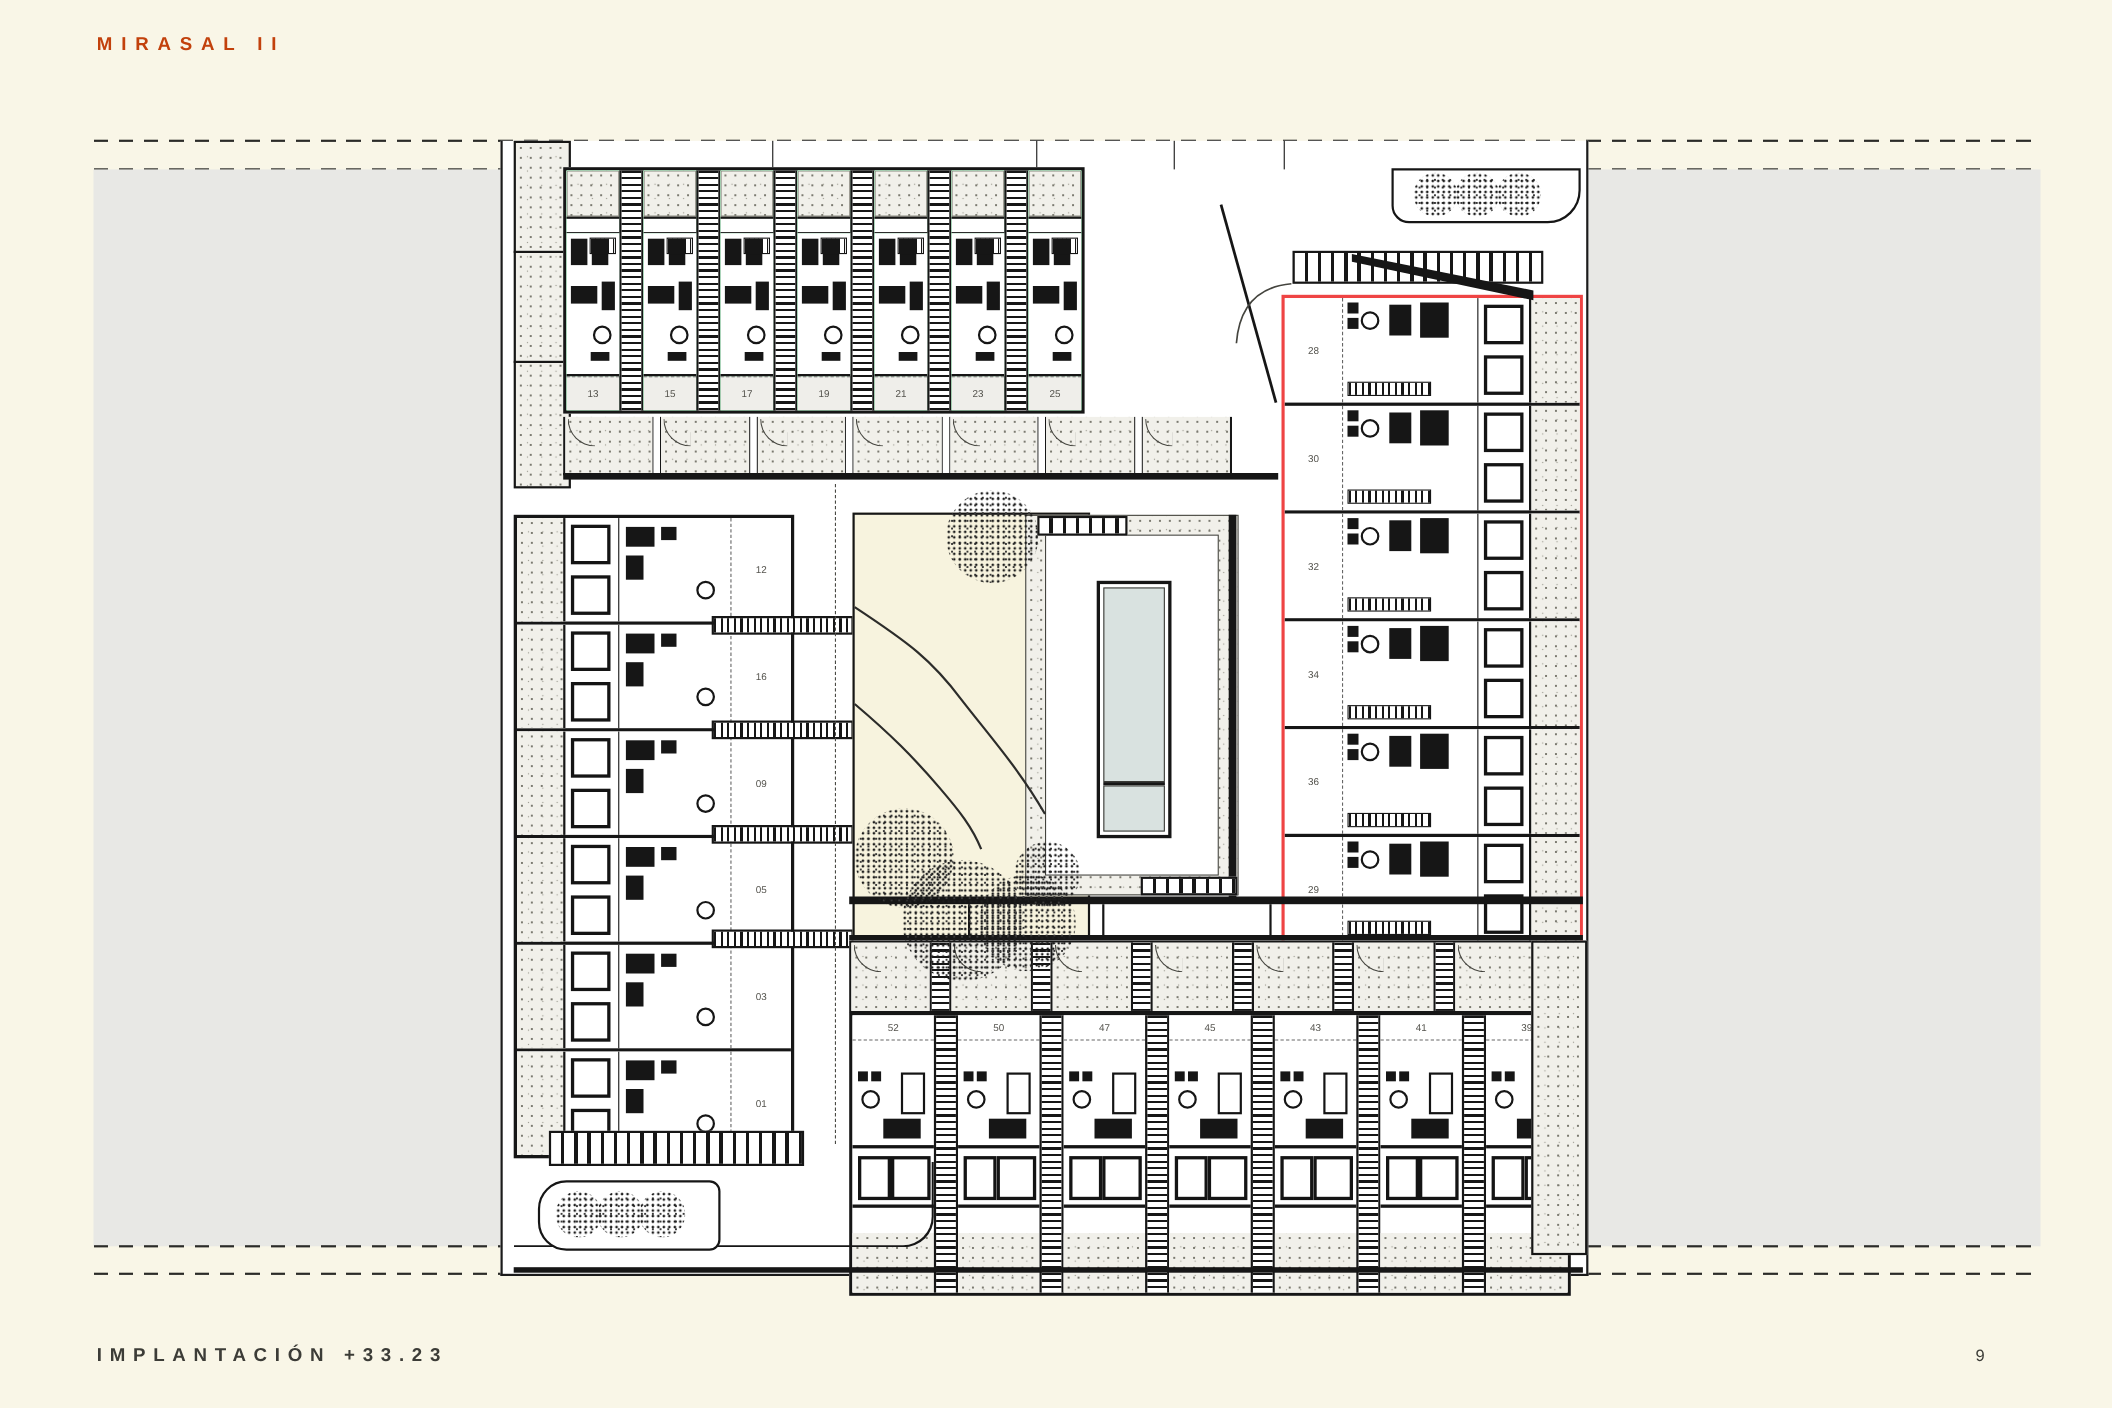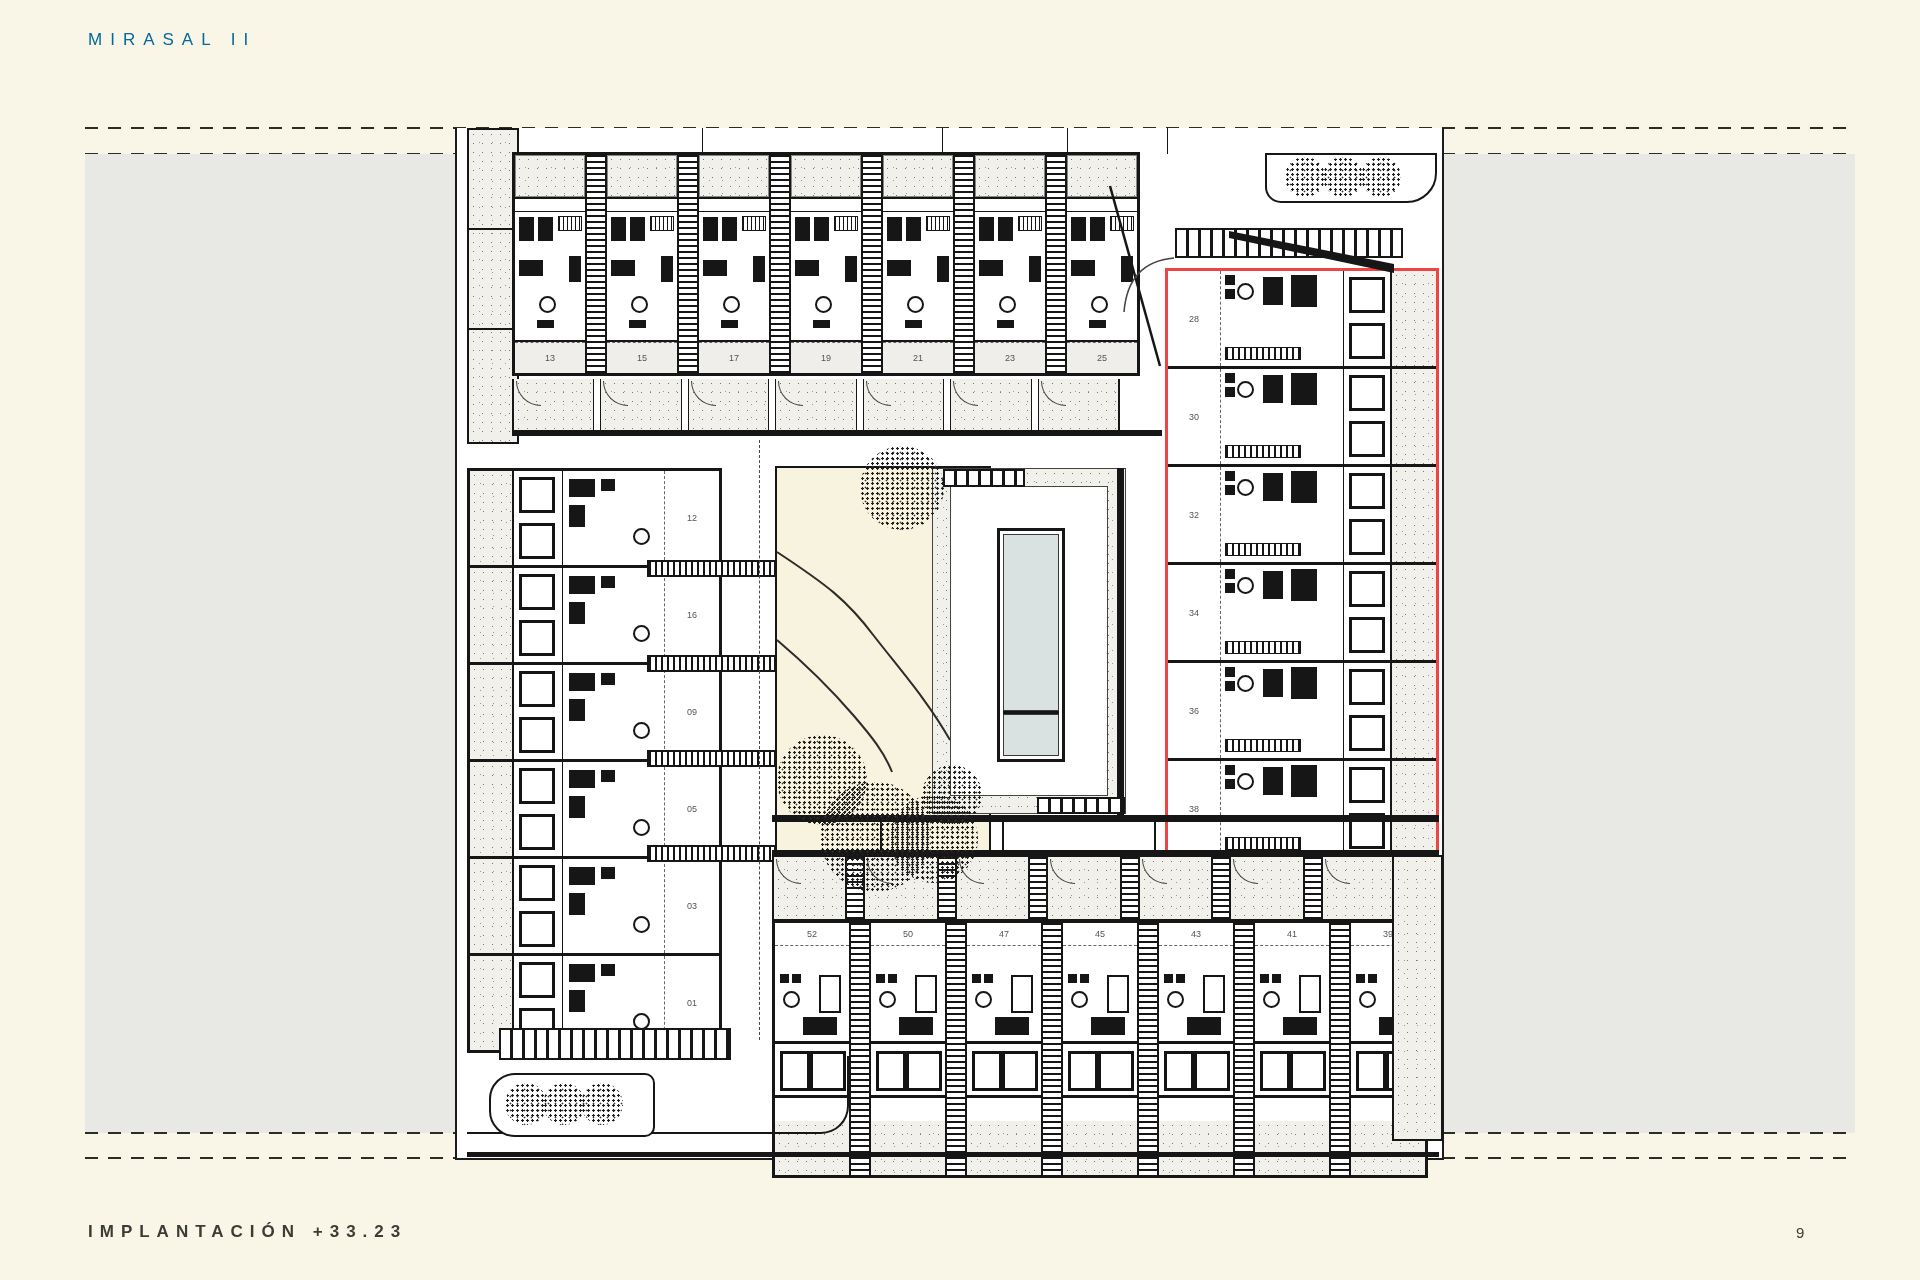--- a/index.html
+++ b/index.html
@@ -4,42 +4,42 @@
 <style>
   html,body{margin:0;padding:0;}
   body{
     width:1920px;height:1280px;position:relative;overflow:hidden;
     background:#f9f6e7;
     font-family:"Liberation Sans", sans-serif;
     color:#3f3f3a;
   }
   .abs{position:absolute;}
   
-  .title{left:88px;top:30px;font-size:17px;font-weight:400;letter-spacing:8px;color:#0369a1;}
+  .title{left:88px;top:30px;font-size:17px;font-weight:700;letter-spacing:8px;color:#c2410c;}
   .footer-label{left:88px;top:1222px;font-size:17px;font-weight:600;letter-spacing:7px;color:#3c3c37;}
   .page-num{left:1796px;top:1224px;font-size:15px;color:#3c3c37;}
   .dash-h{height:2px;background:repeating-linear-gradient(90deg,#2b2b28 0 13px,transparent 13px 23px);}
   .gray-panel{left:85px;top:154px;width:1770px;height:979px;background:#e8e8e5;}
   
   .sheet{left:455px;top:128px;width:985px;height:1030px;background:#fff;
          border-left:2px solid #1b1b1b;border-right:2px solid #1b1b1b;border-bottom:2px solid #1b1b1b;}
   .stipple{background-color:#f1f0ea;
     background-image:radial-gradient(#7b7a70 .7px,transparent 1px),radial-gradient(#9b9a90 .6px,transparent .9px);
     background-size:9px 9px,13px 13px;background-position:0 0,4px 6px;}
   .hatch-v{background:repeating-linear-gradient(180deg,#161616 0 2px,#fff 2px 6px);}
   .hatch-h{background:repeating-linear-gradient(90deg,#161616 0 2px,#fff 2px 6px);}
   .crosswalk{background:#fff repeating-linear-gradient(90deg,transparent 0 9px,#161616 9px 12px);border:2px solid #161616;}
   .heavy{background:#161616;}
   .ink-border{border:2px solid #161616;}
   .tree{border-radius:50%;
     background-image:radial-gradient(#1d1d1d 1px,transparent 1.45px),radial-gradient(#3a3a3a .8px,transparent 1.1px);
     background-size:5px 5px,7px 7px;background-position:0 0,2px 3px;}
   
   .row-top{left:55px;top:24px;display:flex;border:3px solid #161616;background:#fff;}
-  .unit-top{width:70px;display:flex;flex-direction:column;background:#22c55e;}
+  .unit-top{width:48px;display:flex;flex-direction:column;background:#22c55e;}
   .unit-top .u-garden{height:42px;border-bottom:2px solid #161616;box-shadow:inset 0 0 0 1px #8a8980;}
   .unit-top .u-terrace{height:12px;border-bottom:1px solid #161616;background:#fff;}
   .unit-top .u-int{height:128px;position:relative;border-bottom:2px solid #161616;background:#fff;}
   .unit-top .u-label{height:30px;display:flex;align-items:center;justify-content:center;
       font-size:9px;color:#55544e;background:#efeeea;border-top:1px dashed #666;}
   .stair-v{width:18px;border-left:2px solid #161616;border-right:2px solid #161616;}
   .cells-row{left:55px;top:251px;width:604px;height:51px;border:2px solid #161616;border-top:none;display:flex;background:#fff;}
   .cells-row .cell{flex:1;position:relative;}
   .cells-row .div2{width:6px;background:#fff;border-left:1px solid #161616;border-right:1px solid #161616;}
   .cellarc{position:absolute;left:2px;top:2px;width:24px;height:24px;
@@ -425,21 +425,21 @@
           <div class="dk d4"></div>
           <div class="stairs hatch-h"></div>
         </div>
         <div class="u-bedwing-r">
           <div class="bigrect r1"></div>
           <div class="bigrect r2"></div>
         </div>
         <div class="u-garden-r stipple"></div>
       </div>
       <div class="unit-right">
-        <div class="u-label-r">38</div>
+        <div class="u-label-r">29</div>
         <div class="u-int-r">
           <div class="circ"></div>
           <div class="dk d1"></div>
           <div class="dk d2"></div>
           <div class="dk d3"></div>
           <div class="dk d4"></div>
           <div class="stairs hatch-h"></div>
         </div>
         <div class="u-bedwing-r">
           <div class="bigrect r1"></div>

